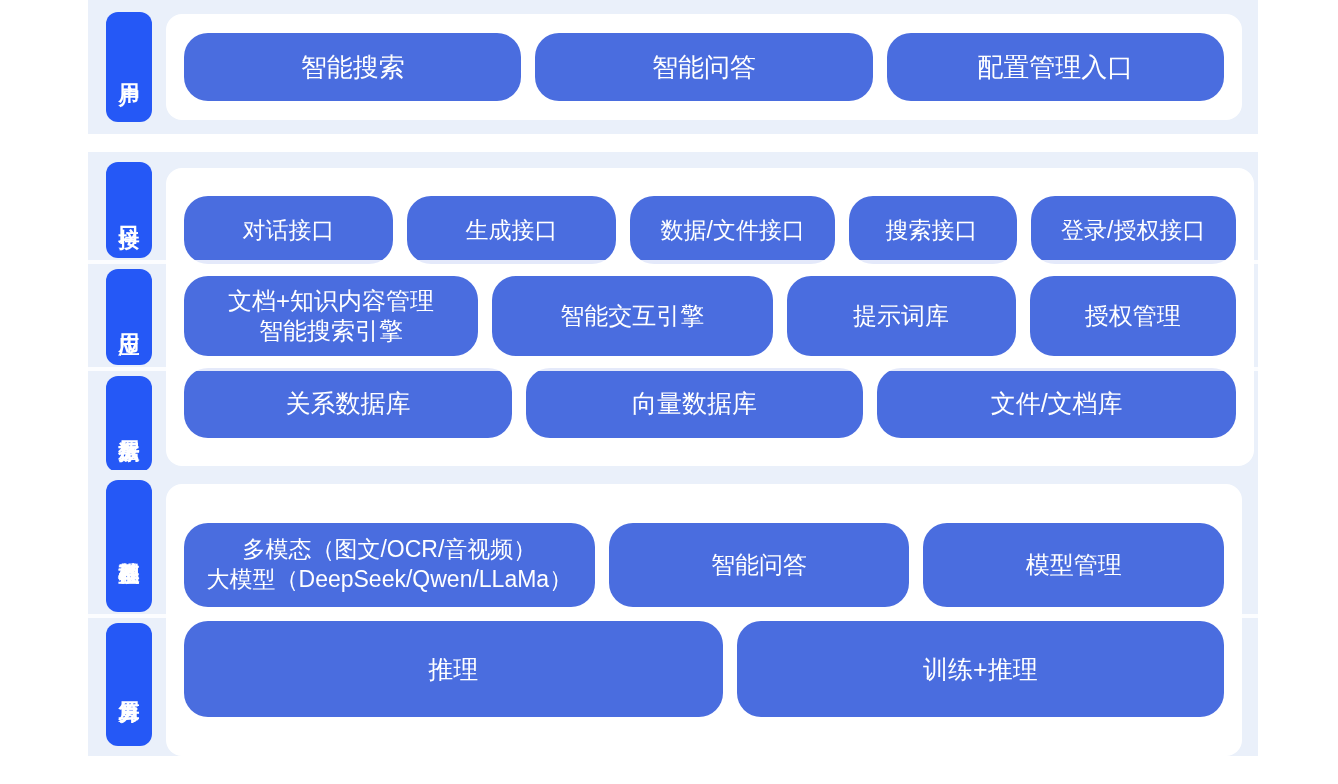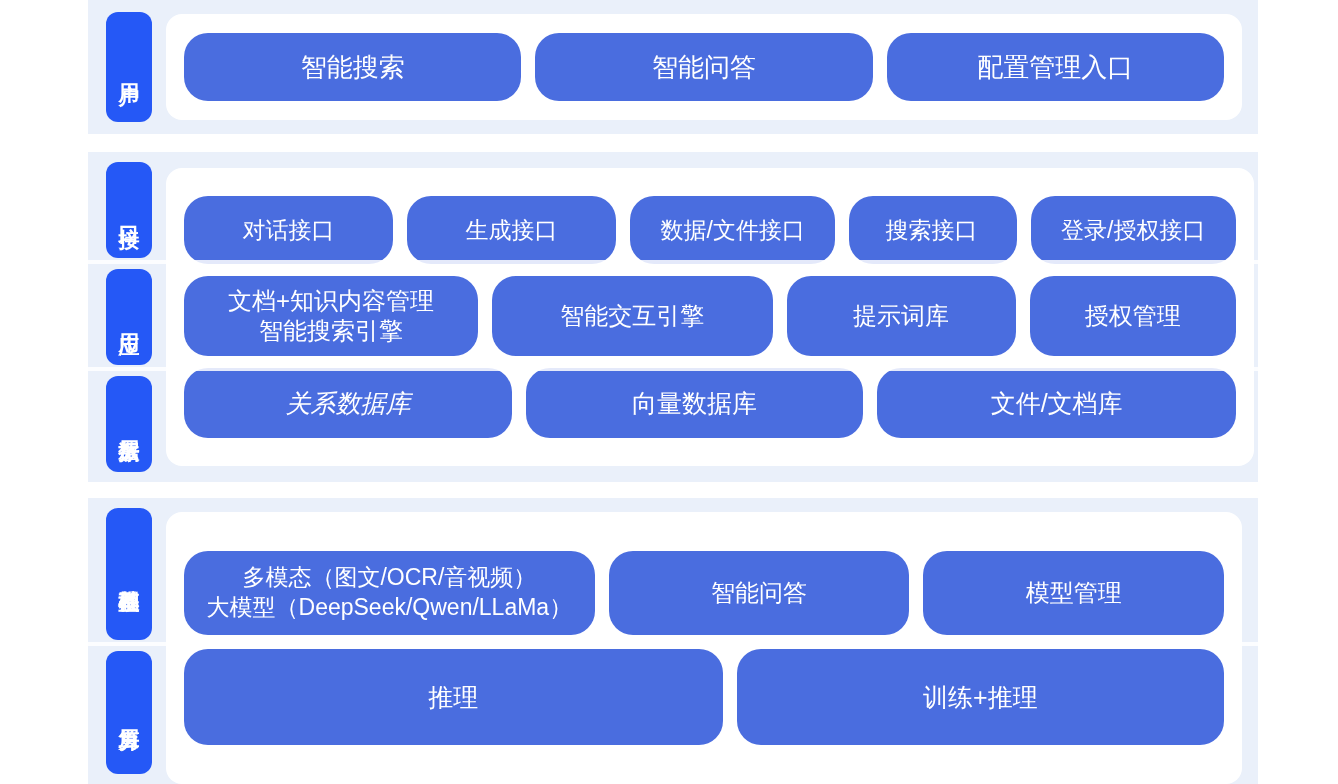--- a/index.html
+++ b/index.html
@@ -28,21 +28,21 @@
     left: 88px;
     width: 1170px;
     background: #eaf0fa;
     display: flex;
     flex-direction: row;
     align-items: stretch;
   }
 
   #band-user      { top: 0px;   height: 134px; }
   #band-platform  { top: 152px; height: 330px; }
-  #band-infra     { top: 498px; height: 286px; }
+  #band-infra     { top: 470px; height: 286px; }
 
   
   .rail {
     position: relative;
     width: 64px;
     flex: 0 0 64px;
     display: flex;
     flex-direction: column;
     padding: 8px 0 8px 18px;
     box-sizing: border-box;
@@ -179,21 +179,21 @@
 
       <div class="row" id="row-app">
         <div class="box multiline" style="flex:1.22 1 0;">文档+知识内容管理
 智能搜索引擎</div>
         <div class="box" style="flex:1.16 1 0;">智能交互引擎</div>
         <div class="box" style="flex:0.93 1 0;">提示词库</div>
         <div class="box" style="flex:0.83 1 0;">授权管理</div>
       </div>
 
       <div class="row" id="row-data">
-        <div class="box" style="flex:1.0 1 0;font-style:italic;">关系数据库</div>
+        <div class="box" style="flex:1.0 1 0;">关系数据库</div>
         <div class="box" style="flex:1.03 1 0;">向量数据库</div>
         <div class="box" style="flex:1.1 1 0;">文件/文档库</div>
       </div>
 
     </div>
   </div>
 
   <div class="band" id="band-infra">
     <div class="rail-divider" style="top:144px;"></div>
     <div class="rail">

